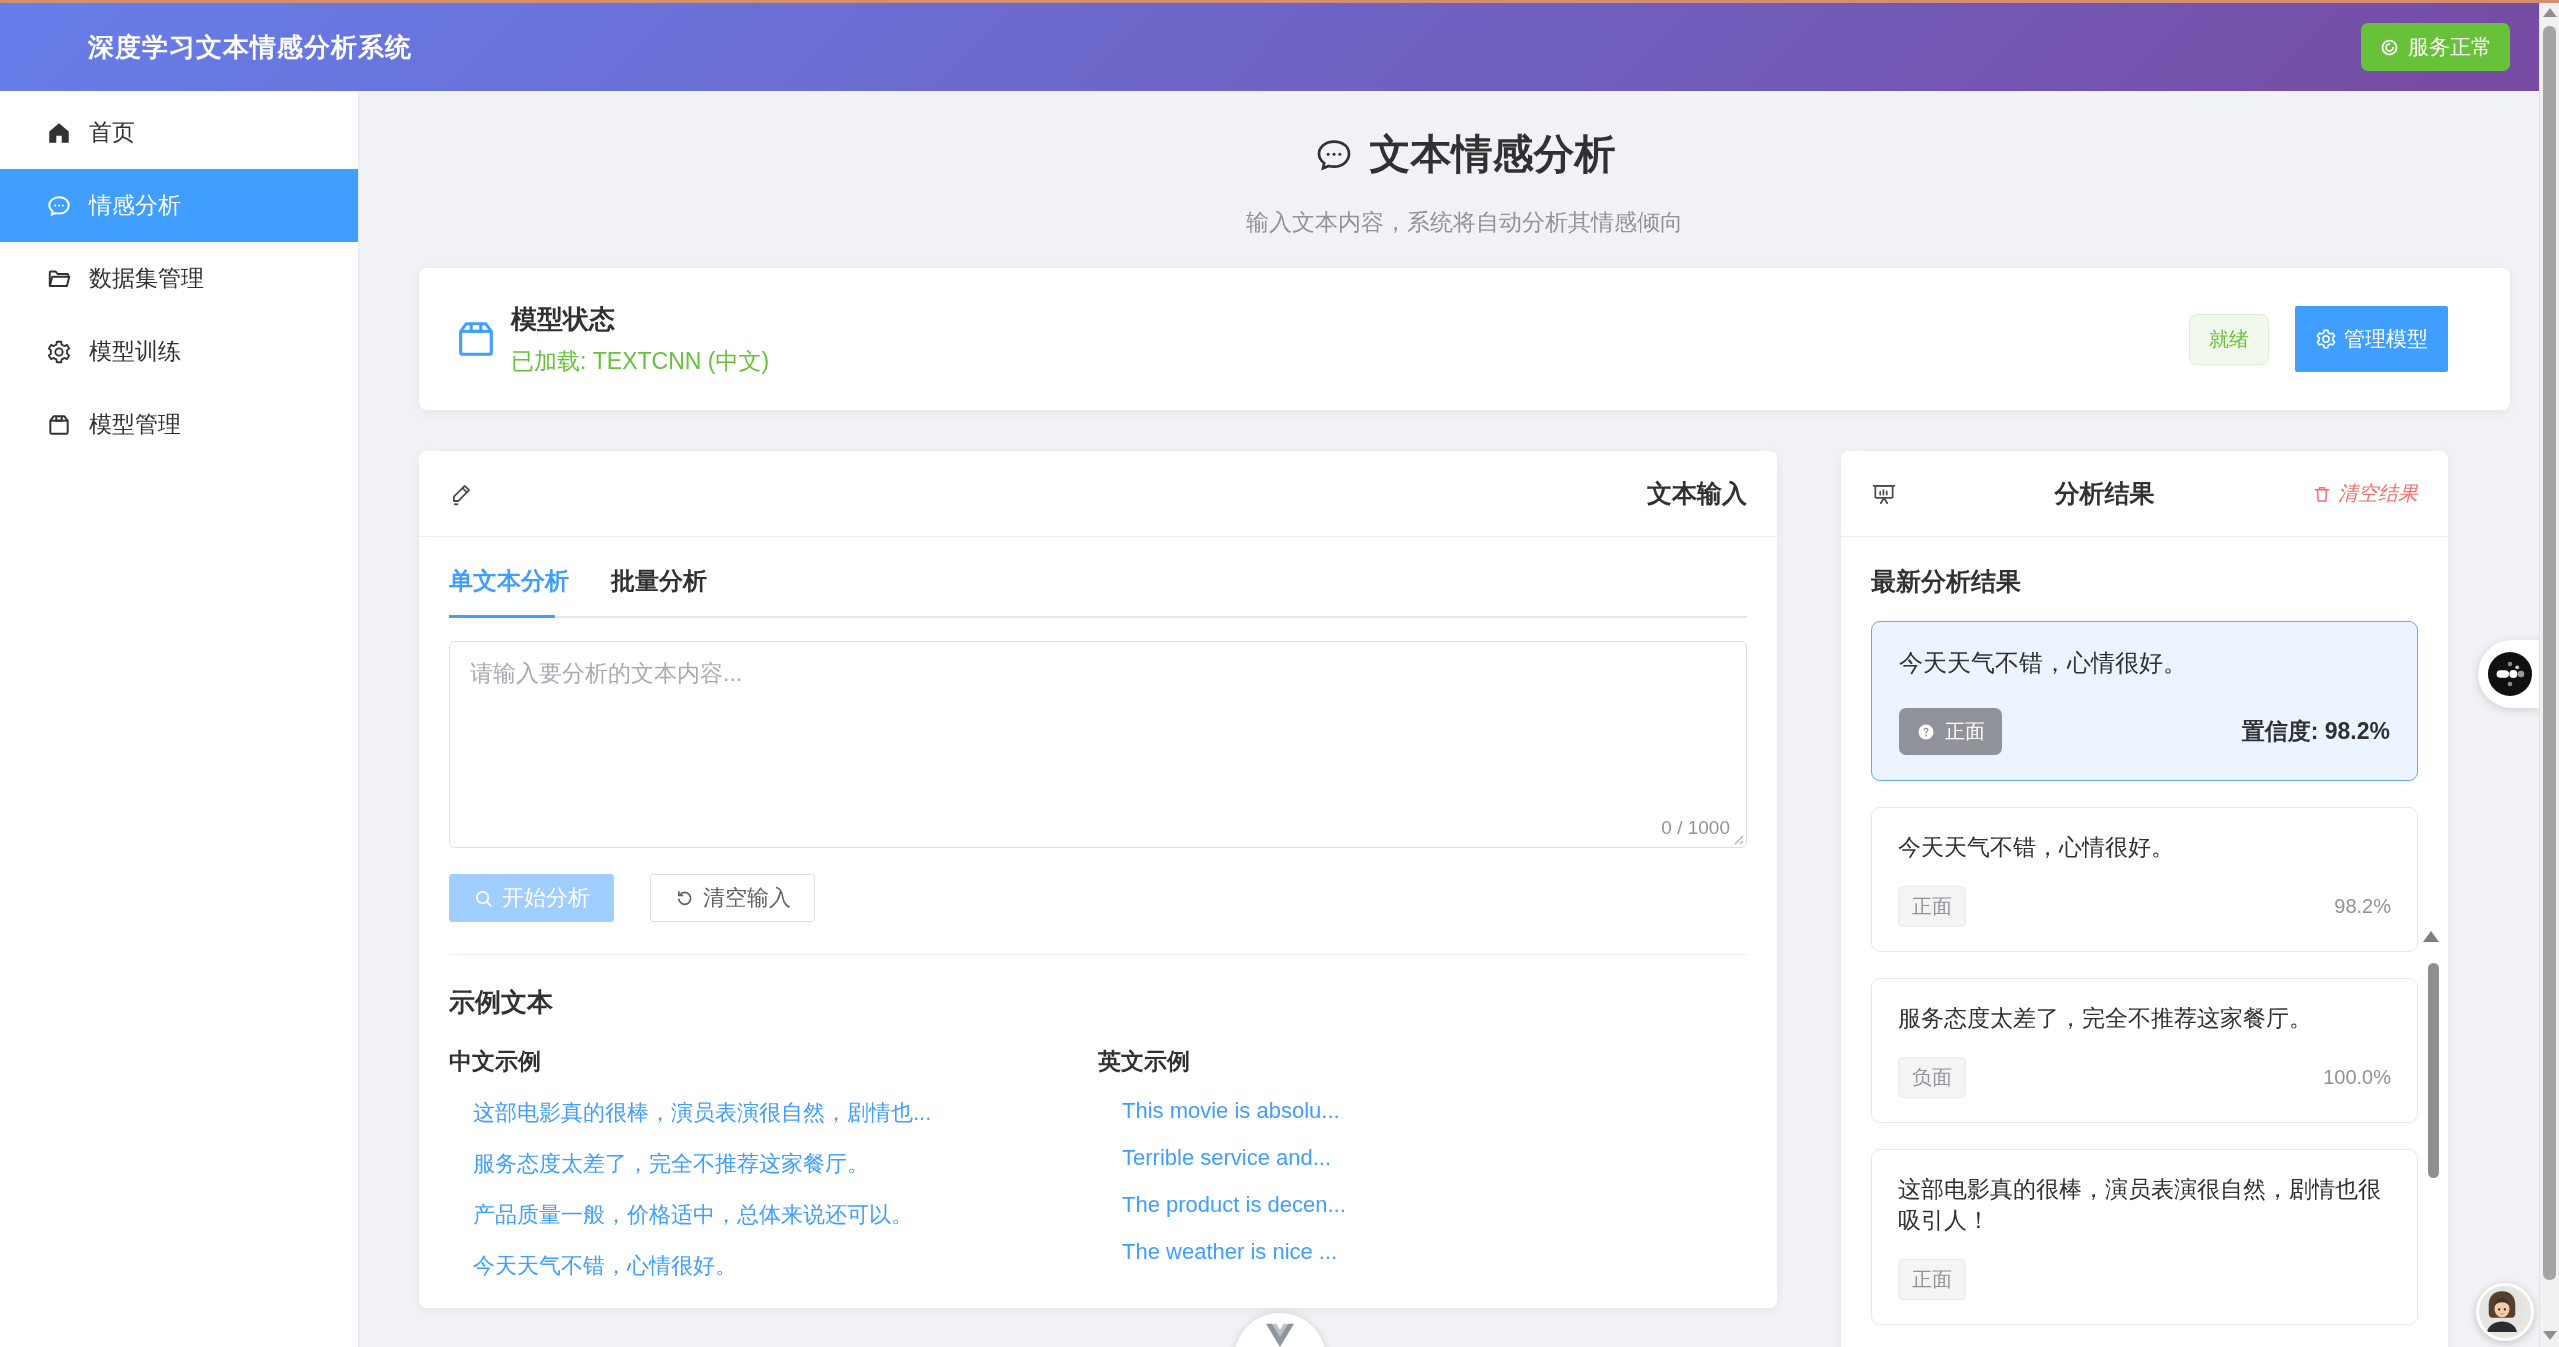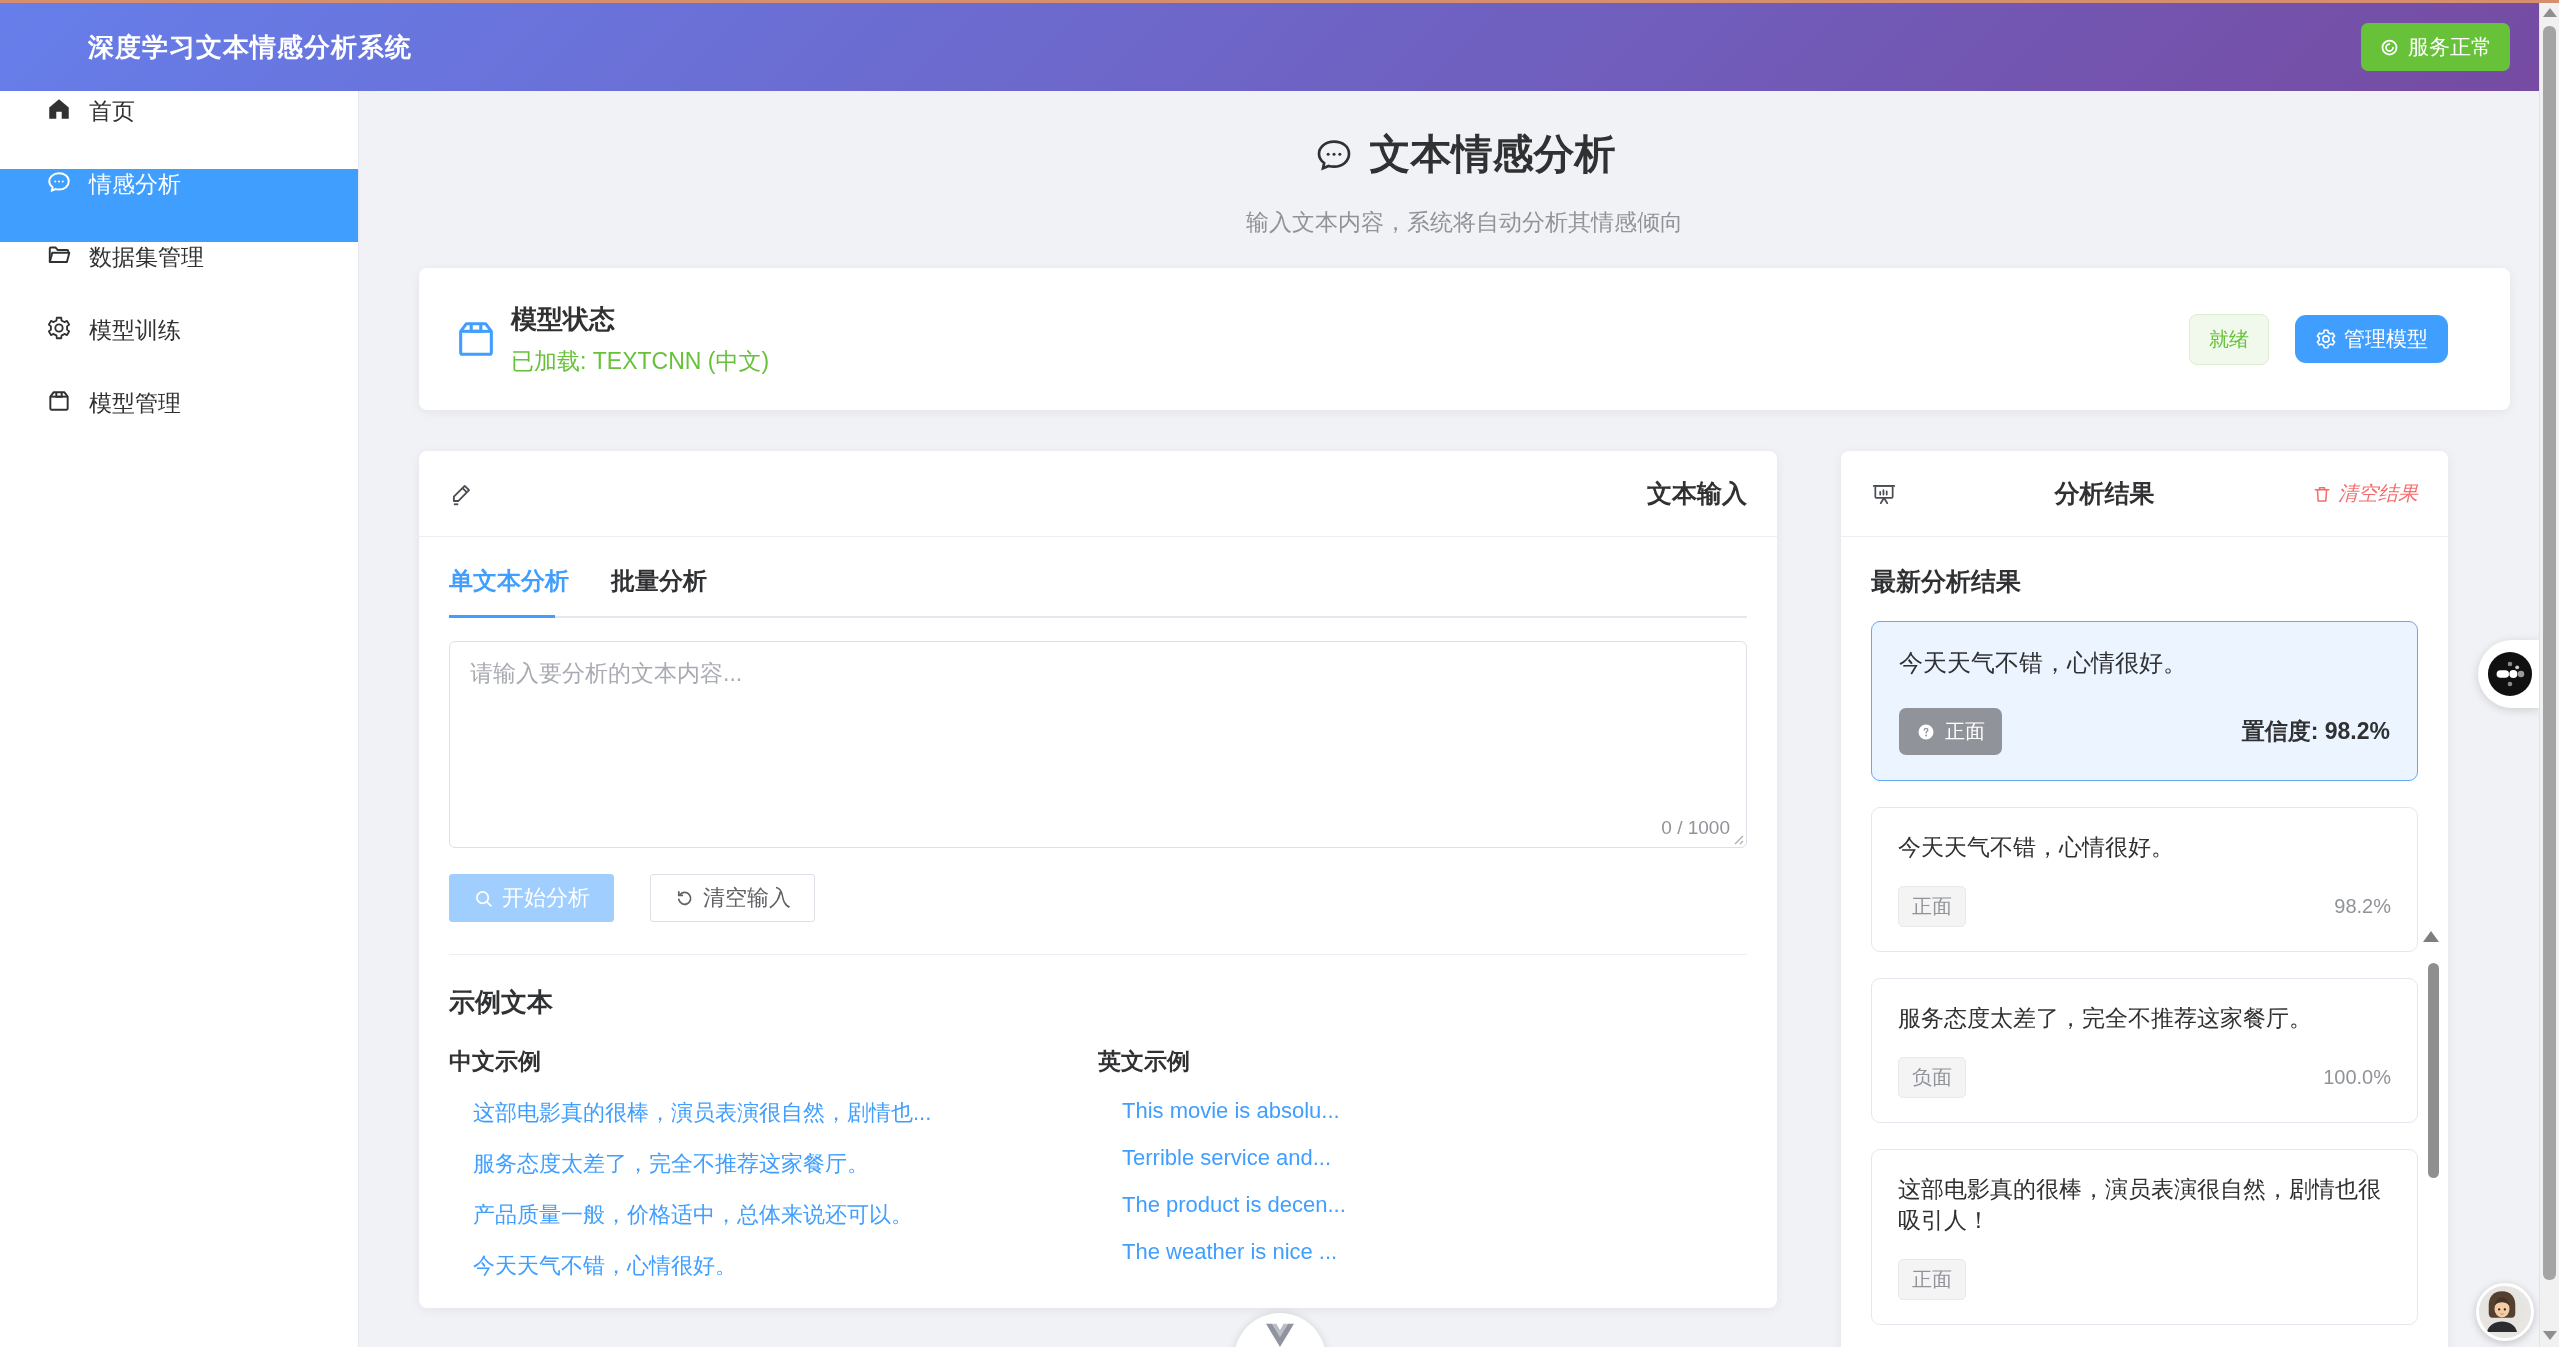--- a/index.html
+++ b/index.html
@@ -20,41 +20,41 @@
   
   .header{position:absolute;left:0;top:3px;width:2540px;height:88px;
     background:linear-gradient(135deg,#667eea 0%,#764ba2 100%);
     display:flex;align-items:center;z-index:10;}
   .header-title{margin-left:88px;font-size:26px;font-weight:700;color:#ffffff;letter-spacing:1px;}
   .service-badge{position:absolute;right:30px;top:50%;transform:translateY(-50%);
     background:#67c23a;color:#fff;font-size:21px;border-radius:7px;
     padding:10px 18px;display:flex;align-items:center;gap:8px;cursor:pointer;}
   
   .sidebar{position:absolute;left:0;top:91px;bottom:0;width:359px;background:#ffffff;border-right:1px solid #e4e7ed;z-index:5;padding-top:5px;box-sizing:border-box;}
-  .side-item{height:73px;display:flex;padding-left:46px;gap:17px;font-size:23px;color:#303133;cursor:pointer;}
+  .side-item{height:73px;display:flex;align-items:center;padding-left:46px;gap:17px;font-size:23px;color:#303133;cursor:pointer;}
   .side-item .s-icon{width:26px;height:26px;color:#303133;}
   .side-item.active{background:#409eff;color:#ffffff;}
   .side-item.active .s-icon{color:#ffffff;}
   
   .main{position:absolute;left:359px;top:91px;right:19px;bottom:0;background:#f0f2f5;overflow:hidden;}
   .content{margin:0 30px 0 60px;position:relative;}
   .page-head{text-align:center;padding-top:36px;}
   .page-title{display:flex;align-items:center;justify-content:center;gap:16px;font-size:41px;font-weight:700;color:#303133;font-family:Liberation Serif, serif;}
   .page-title .t-icon{width:40px;height:40px;color:#303133;}
   .page-sub{margin-top:25px;font-size:23px;color:#909399;}
   
   .card{background:#fff;border-radius:8px;box-shadow:0 2px 12px rgba(0,0,0,.06);}
   .status-card{margin-top:30px;height:142px;display:flex;align-items:center;padding:0 34px;box-sizing:border-box;}
   .status-left{display:flex;align-items:center;gap:12px;}
   .status-icon{width:46px;height:46px;color:#409eff;}
   .status-title{font-size:26px;font-weight:700;color:#303133;}
   .status-loaded{margin-top:9px;font-size:23px;color:#67c23a;}
   .status-right{margin-left:auto;margin-right:28px;display:flex;align-items:center;gap:26px;}
   .ready-badge{background:#f0f9eb;border:1px solid #dcedd2;color:#67c23a;font-size:20px;border-radius:8px;padding:11px 19px;}
-  .manage-btn{background:#409eff;color:#fff;border:none;border-radius:11px;font-size:21px;padding:0 20px;height:48px;display:flex;align-items:center;gap:7px;cursor:pointer;font-family:inherit;}
+  .manage-btn{background:#409eff;color:#fff;border:none;border-radius:2px;font-size:21px;padding:0 20px;height:66px;display:flex;align-items:center;gap:7px;cursor:pointer;font-family:inherit;}
   .manage-btn .b-icon{width:22px;height:22px;color:#fff;}
   
   .panels{display:flex;gap:64px;margin-top:41px;align-items:flex-start;}
   .left-card{width:1358px;height:857px;box-sizing:border-box;display:flex;flex-direction:column;}
   .right-card{width:607px;height:930px;box-sizing:border-box;display:flex;flex-direction:column;position:relative;}
   .card-head{height:85px;flex:0 0 85px;display:flex;align-items:center;padding:0 30px;border-bottom:1px solid #ebeef5;}
   .head-icon{width:26px;height:26px;color:#4a4d53;}
   .panel-title{font-size:25px;font-weight:700;color:#303133;}
   .left-card .panel-title{margin-left:auto;}
   .right-card .panel-title{flex:1;text-align:center;}

